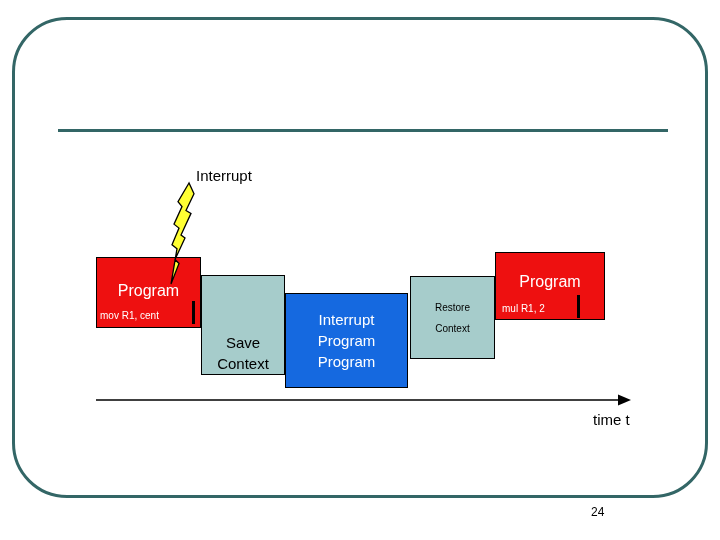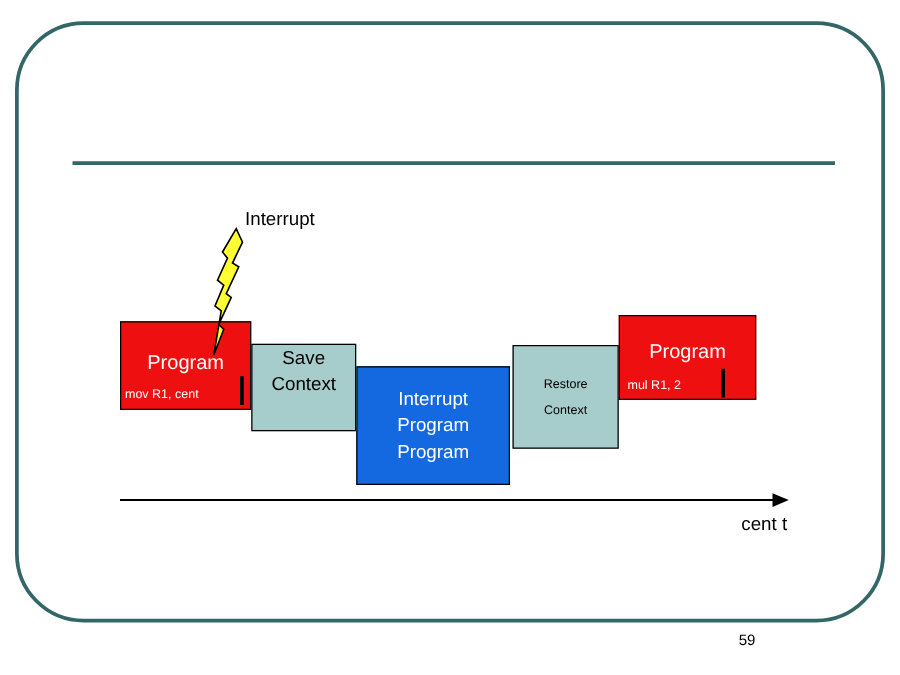--- a/index.html
+++ b/index.html
@@ -16,22 +16,22 @@
   .frame{position:absolute;left:12px;top:17px;width:696px;height:481px;
          border:3px solid var(--accent);border-radius:55px;background:transparent;}
   .title{position:absolute;left:69px;top:86px;font-size:29px;font-weight:800;
          letter-spacing:1px;color:var(--accent);}
   .title-rule{position:absolute;left:58px;top:129px;width:610px;height:3px;
               background:var(--accent);}
   .interrupt-label{position:absolute;left:196px;top:167px;font-size:15px;color:#000;}
   .bolt{position:absolute;left:167px;top:180px;width:30px;height:108px;z-index:6;}
   .box{position:absolute;border:1px solid #000;}
   .box-program1{left:96px;top:257px;width:105px;height:71px;background:var(--program-red);z-index:2;}
-  .box-save{left:201px;top:275px;width:84px;height:70px;background:var(--context-blue);z-index:3;
-            display:flex;align-items:flex-start;justify-content:center;text-align:center;
+  .box-save{left:201px;top:275px;width:84px;height:100px;background:var(--context-blue);z-index:3;
+            display:flex;align-items:flex-end;justify-content:center;text-align:center;
             font-size:15px;line-height:21px;color:#000;}
   .box-isr{left:285px;top:293px;width:123px;height:95px;background:var(--isr-blue);z-index:1;
            display:flex;align-items:center;justify-content:center;text-align:center;
            font-size:15px;line-height:21px;color:#fff;}
   .box-restore{left:410px;top:276px;width:85px;height:83px;background:var(--context-blue);z-index:3;
            display:flex;align-items:center;justify-content:center;text-align:center;
            font-size:10px;line-height:21px;color:#000;}
   .box-program2{left:495px;top:252px;width:110px;height:68px;background:var(--program-red);z-index:4;}
   .prog-title{color:#fff;font-size:16px;text-align:center;}
   .box-program1 .prog-title{margin-top:24px;}
@@ -93,17 +93,17 @@
     <div class="prog-title">Program</div>
     <div class="prog-code">mul R1, 2</div>
     <div class="exec-marker"></div>
   </div>
 
   <svg class="time-axis" viewBox="0 0 545 20" preserveAspectRatio="none">
     <line x1="2" y1="10" x2="526" y2="10" stroke="#000" stroke-width="1.6"></line>
     <polygon points="524,4.5 524,15.5 537,10" fill="#000"></polygon>
   </svg>
 
-  <div class="time-label">cent t</div>
+  <div class="time-label">time t</div>
 
-  <div class="page-number">59</div>
+  <div class="page-number">24</div>
 
 </div>
 
 </body></html>

